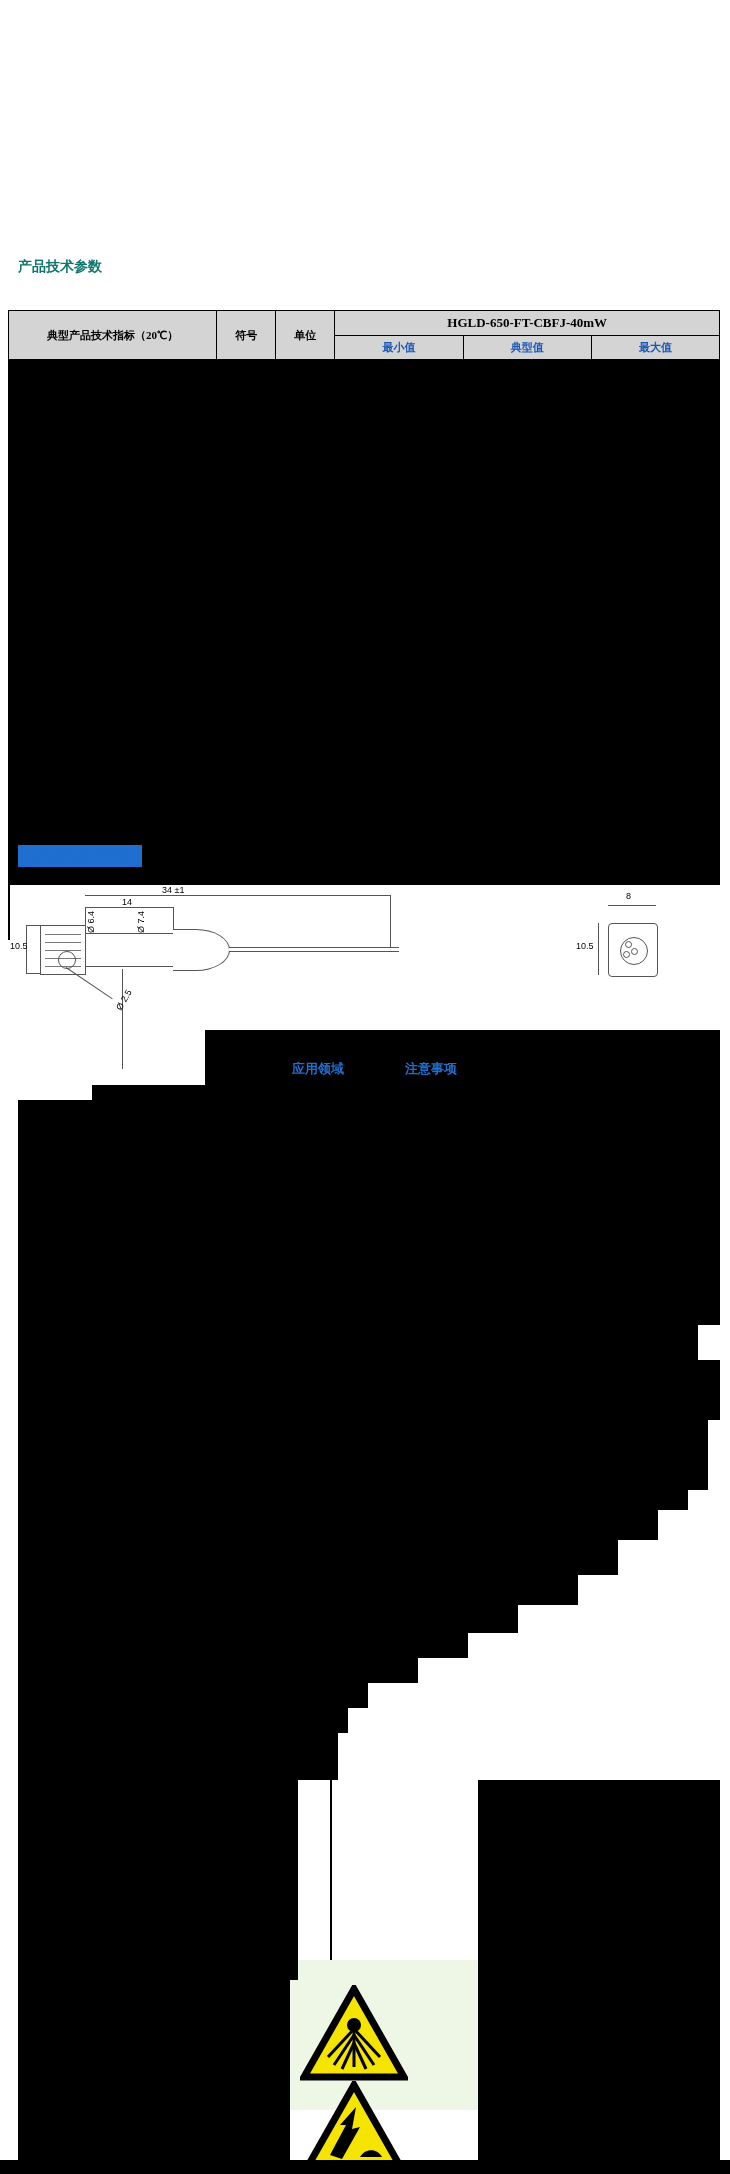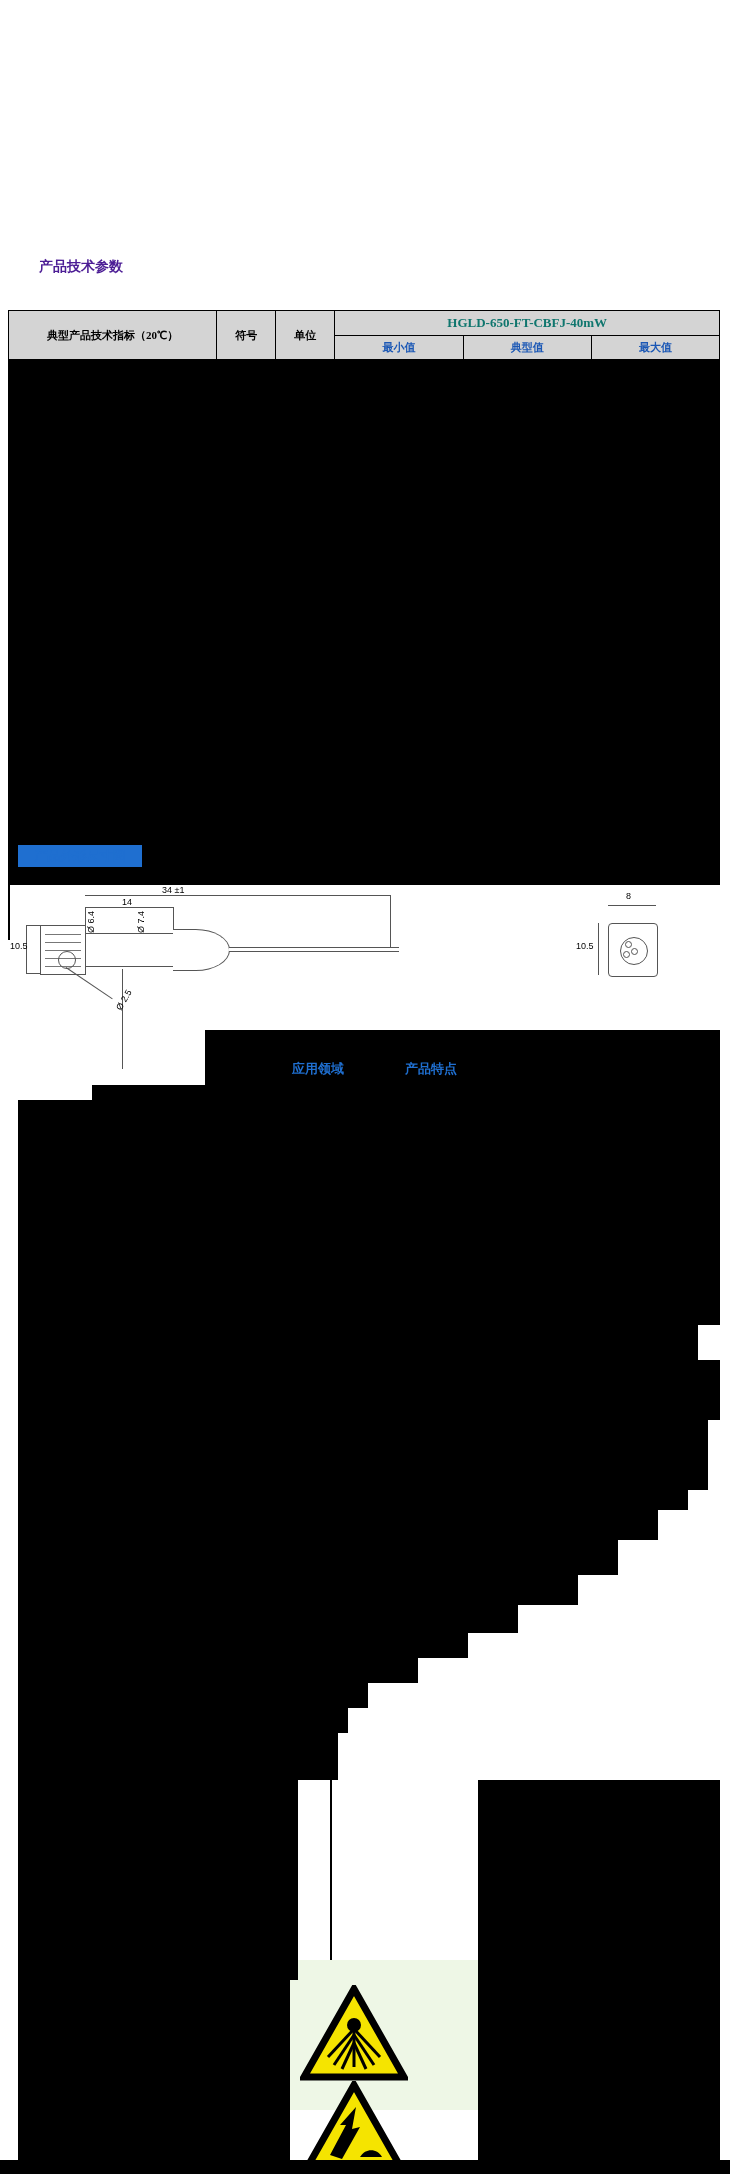--- a/index.html
+++ b/index.html
@@ -115,25 +115,24 @@
   .spec-section {
     position: absolute;
     left: 0;
     top: 258px;
     width: 730px;
   }
   .spec-label {
     position: absolute;
     left: 18px;
     top: 0px;
-    color: #4c1d95;
+    color: #0f766e;
     font-size: 14px;
     font-weight: bold;
     font-family: "Liberation Sans", sans-serif;
-    margin-left: 21px;
   }
   table.spec {
     position: absolute;
     left: 8px;
     top: 52px;
     width: 712px;
     border-collapse: collapse;
     background: #000000;
     font-size: 11px;
   }
@@ -142,21 +141,21 @@
     text-align: center;
     vertical-align: middle;
     padding: 4px 2px;
     color: #000000;
   }
   table.spec thead th {
     background: #d4d4d4;
     font-weight: bold;
   }
   table.spec thead th.model {
-    color: #0f766e;
+    color: #000000;
     font-size: 13px;
   }
   table.spec thead th.subhead {
     color: #1a57b5;
     font-size: 11px;
     background: #d4d4d4;
   }
   table.spec tbody td {
     background: #000000;
     color: #000000;
@@ -571,21 +570,21 @@
       </div>
       <div class="ln h" style="left:598px;top:20px;width:48px;"></div>
       <div class="ln v" style="left:588px;top:38px;height:52px;"></div>
       <div class="dim-text" style="left:616px;top:6px;">8</div>
       <div class="dim-text" style="left:566px;top:56px;">10.5</div>
     </div>
   </div>
 
   <div class="blk" style="left:205px; top:1030px; width:515px; height:55px;"></div>
   <div class="blue-head" style="left:292px; top:1060px;">应用领域</div>
-  <div class="blue-head" style="left:405px; top:1060px;">产品特点</div>
+  <div class="blue-head" style="left:405px; top:1060px;">注意事项</div>
 
   <div class="blk" style="left:92px; top:1085px; width:628px; height:215px;"></div>
   <div class="blk" style="left:18px; top:1100px; width:76px; height:95px;"></div>
   <div class="blk" style="left:18px; top:1195px; width:702px; height:130px;"></div>
   <div class="blk" style="left:18px; top:1325px; width:680px; height:35px;"></div>
   <div class="blk" style="left:18px; top:1360px; width:702px; height:60px;"></div>
   <div class="blk" style="left:18px; top:1420px; width:690px; height:70px;"></div>
   <div class="blk" style="left:18px; top:1490px; width:670px; height:20px;"></div>
   <div class="blk" style="left:18px; top:1510px; width:640px; height:30px;"></div>
   <div class="blk" style="left:18px; top:1540px; width:600px; height:35px;"></div>

